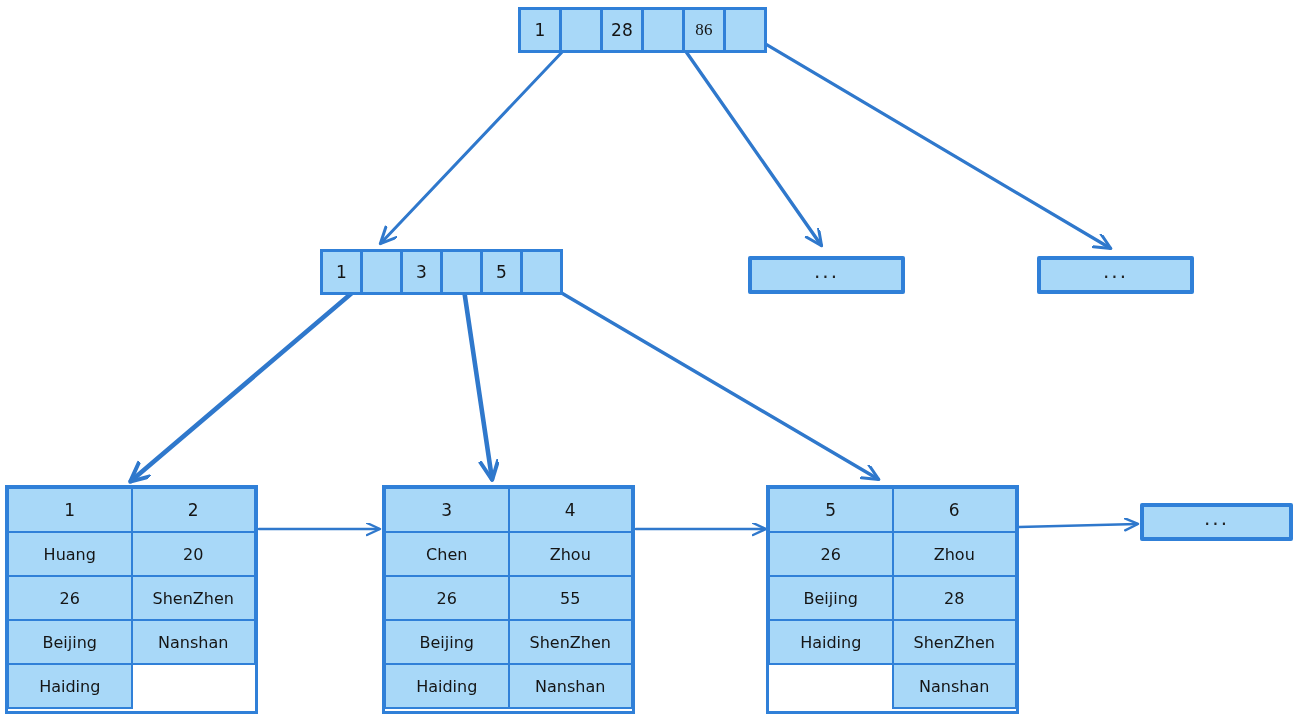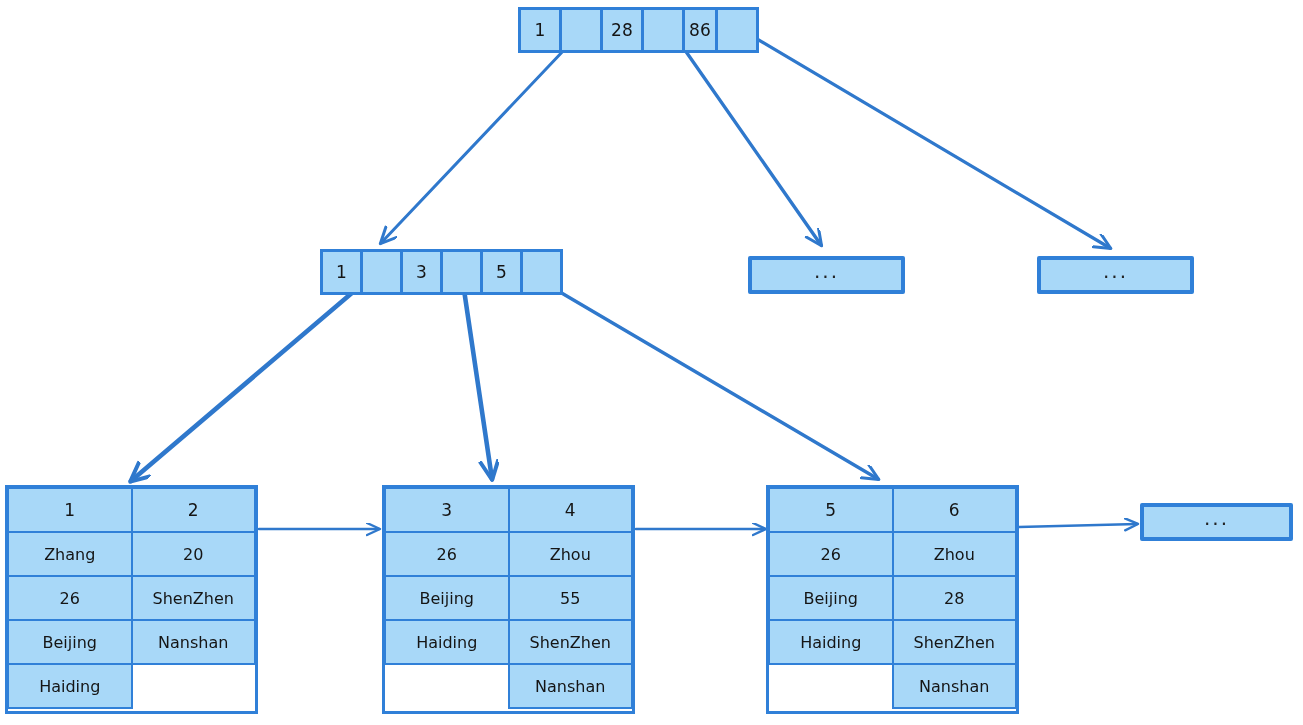--- a/index.html
+++ b/index.html
@@ -128,21 +128,21 @@
     <path d="M636,529 L765,529" fill="none" stroke="#2f78cc" stroke-width="2.6" stroke-linecap="round" marker-end="url(#ah-thin)"></path>
 
     <path d="M1019,527 L1137,524" fill="none" stroke="#2f78cc" stroke-width="2.6" stroke-linecap="round" marker-end="url(#ah-thin)"></path>
   </svg>
 
   <div class="node index-node" style="left:518px; top:7px;">
     <div class="cell" style="width:44px;">1</div>
     <div class="cell" style="width:44px;"></div>
     <div class="cell" style="width:44px;">28</div>
     <div class="cell" style="width:44px;"></div>
-    <div class="cell" style="width:36px;">86</div>
+    <div class="cell" style="width:44px;font-family:Liberation Serif, serif;">86</div>
     <div class="cell" style="width:44px;"></div>
   </div>
 
   <div class="node index-node" style="left:320px; top:249px;">
     <div class="cell" style="width:43px;">1</div>
     <div class="cell" style="width:43px;"></div>
     <div class="cell" style="width:43px;">3</div>
     <div class="cell" style="width:43px;"></div>
     <div class="cell" style="width:43px;">5</div>
     <div class="cell" style="width:43px;"></div>
@@ -151,36 +151,37 @@
   <div class="ellipsis-box" style="left:748px; top:256px; width:157px; height:38px;">
     <span>...</span>
   </div>
   <div class="ellipsis-box" style="left:1037px; top:256px; width:157px; height:38px;">
     <span>...</span>
   </div>
 
   <div class="leaf" style="left:5px; top:485px; width:253px; height:229px;">
     <div class="leaf-col">
       <div class="leaf-cell key">1</div>
-      <div class="leaf-cell">Zhang</div>
+      <div class="leaf-cell">Huang</div>
       <div class="leaf-cell">26</div>
       <div class="leaf-cell">Beijing</div>
       <div class="leaf-cell">Haiding</div>
     </div>
     <div class="leaf-col">
       <div class="leaf-cell key">2</div>
       <div class="leaf-cell">20</div>
       <div class="leaf-cell">ShenZhen</div>
       <div class="leaf-cell">Nanshan</div>
     </div>
   </div>
 
   <div class="leaf" style="left:382px; top:485px; width:253px; height:229px;">
     <div class="leaf-col">
       <div class="leaf-cell key">3</div>
+      <div class="leaf-cell">Chen</div>
       <div class="leaf-cell">26</div>
       <div class="leaf-cell">Beijing</div>
       <div class="leaf-cell">Haiding</div>
     </div>
     <div class="leaf-col">
       <div class="leaf-cell key">4</div>
       <div class="leaf-cell">Zhou</div>
       <div class="leaf-cell">55</div>
       <div class="leaf-cell">ShenZhen</div>
       <div class="leaf-cell">Nanshan</div>

